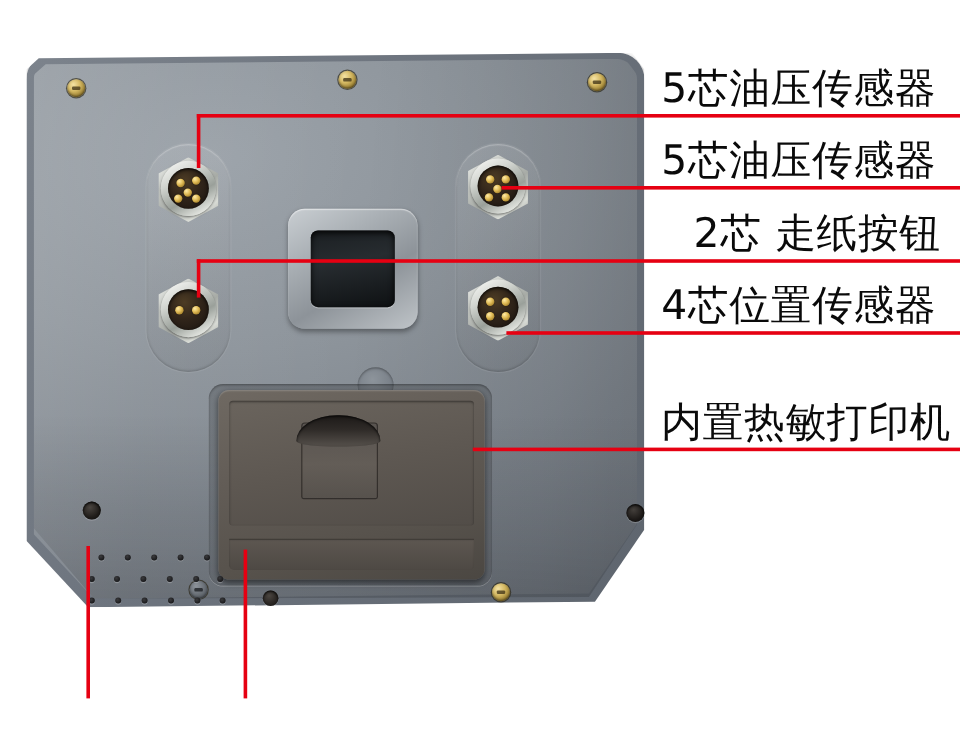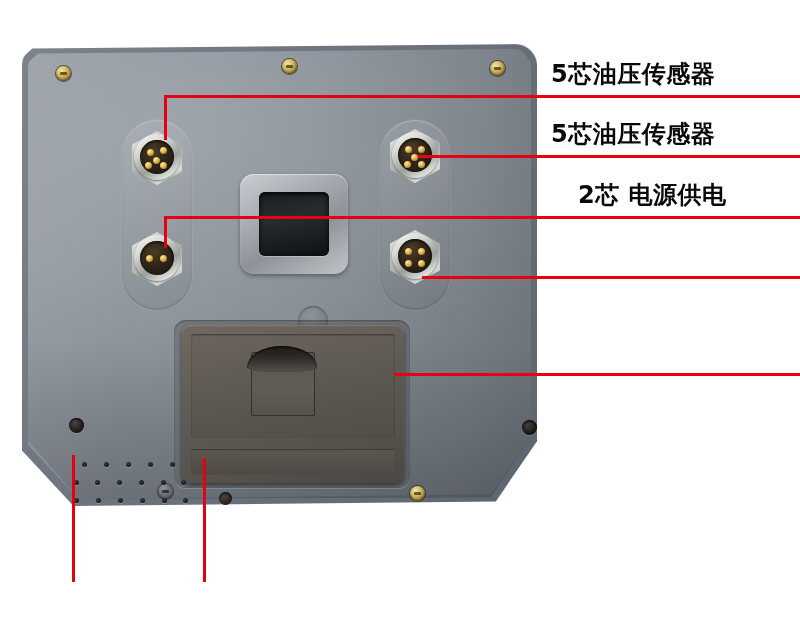--- a/index.html
+++ b/index.html
@@ -169,21 +169,21 @@
   }
 
   
   .lead{position:absolute;background:#e60012;}
   .lead.h{height:3px;}
   .lead.v{width:3px;}
 
   
   .lbl{
     position:absolute;color:#0a0a0a;white-space:nowrap;
-    font-size:24px;line-height:32px;font-weight:700;
+    font-size:34px;line-height:32px;font-weight:400;
     letter-spacing:.5px;
   }
   .lbl-bottom{
     position:absolute;color:#0a0a0a;white-space:pre-line;
     font-size:27px;line-height:34px;font-weight:500;letter-spacing:.5px;
   }
 </style>
 </head>
 <body>
 
@@ -300,19 +300,21 @@
   <div class="lead h" style="left:394px;top:373px;width:407px;"></div>
 
   <div class="lead v" style="left:72px;top:455px;height:127px;"></div>
 
   <div class="lead v" style="left:203px;top:458px;height:124px;"></div>
 
   <div class="lbl" style="left:551px;top:58px;">5芯油压传感器</div>
 
   <div class="lbl" style="left:551px;top:118px;">5芯油压传感器</div>
 
-  <div class="lbl" style="left:578px;top:179px;">2芯 电源供电</div>
-
-
+  <div class="lbl" style="left:578px;top:179px;">2芯 走纸按钮</div>
+
+  <div class="lbl" style="left:551px;top:239px;">4芯位置传感器</div>
+
+  <div class="lbl" style="left:551px;top:336px;">内置热敏打印机</div>
 
 
 
 </div>
 
 </body></html>

